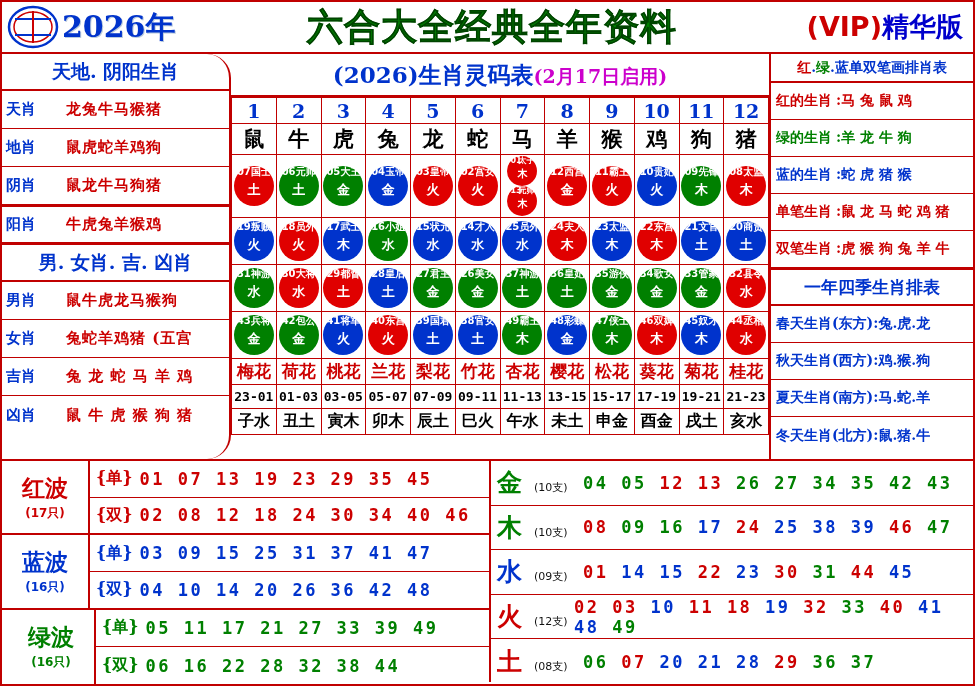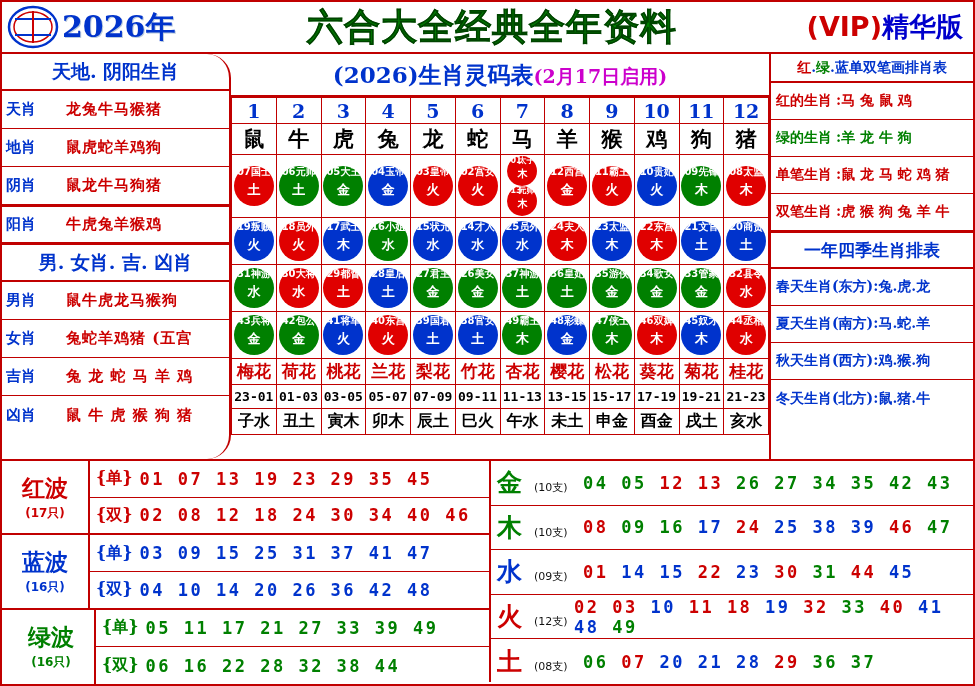--- a/index.html
+++ b/index.html
@@ -779,39 +779,43 @@
       </div>
       <div class="rrow">
         <span class="lab c-red">红的生肖</span>
         <span class="val c-red">:<span>马 兔 鼠 鸡</span></span>
       </div>
       <div class="rrow">
         <span class="lab c-green">绿的生肖</span>
         <span class="val c-green">:<span>羊 龙 牛 狗</span></span>
       </div>
       <div class="rrow">
+        <span class="lab c-blue">蓝的生肖</span>
+        <span class="val c-blue">:<span>蛇 虎 猪 猴</span></span>
+      </div>
+      <div class="rrow">
         <span class="lab c-red">单笔生肖</span>
         <span class="val c-red">:<span>鼠 龙 马 蛇 鸡 猪</span></span>
       </div>
       <div class="rrow">
         <span class="lab c-red">双笔生肖</span>
         <span class="val c-red">:<span>虎 猴 狗 兔 羊 牛</span></span>
       </div>
       <div class="rsubtitle">一年四季生肖排表</div>
       <div class="season">
         <span>春天生肖(东方)</span>
         <span>:<span>兔.虎.龙</span></span>
       </div>
       <div class="season">
+        <span>秋天生肖(西方)</span>
+        <span>:<span>鸡.猴.狗</span></span>
+      </div>
+      <div class="season">
         <span>夏天生肖(南方)</span>
         <span>:<span>马.蛇.羊</span></span>
-      </div>
-      <div class="season">
-        <span>秋天生肖(西方)</span>
-        <span>:<span>鸡.猴.狗</span></span>
       </div>
       <div class="season">
         <span>冬天生肖(北方)</span>
         <span>:<span>鼠.猪.牛</span></span>
       </div>
     </div>
   </div>
 
   <div class="bottom">
     <div class="bl" id="wave-table">

